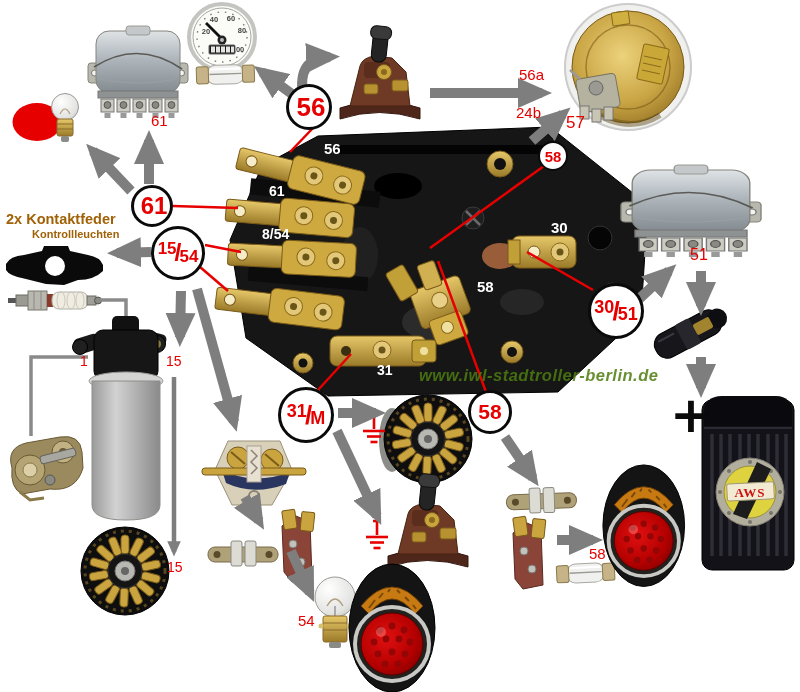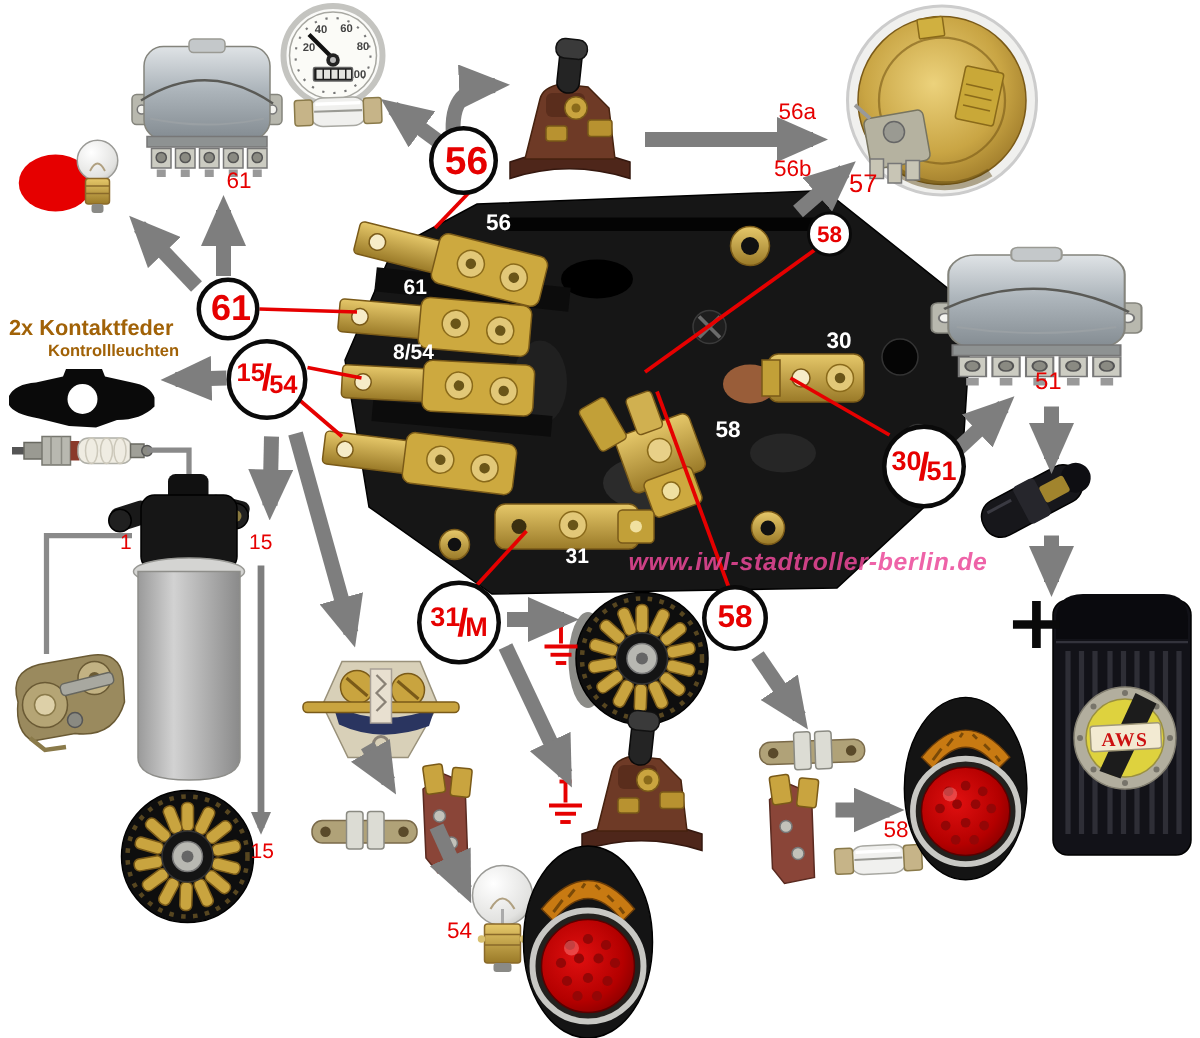--- a/index.html
+++ b/index.html
@@ -3,21 +3,21 @@
 <meta charset="utf-8">
 <style>
   html,body{margin:0;padding:0;background:#fff;}
   #stage{position:relative;width:800px;height:692px;background:#ffffff;overflow:hidden;
          font-family:"Liberation Sans",sans-serif;}
   svg.canvas{position:absolute;left:0;top:0;}
   .lbl{position:absolute;white-space:nowrap;line-height:1;}
   .red{color:#e60000;font-weight:normal;}
   .pl{color:#ffffff;font-weight:bold;}
   .gray2{color:#a16207;font-weight:bold;}
-  .wm{color:#ec4899;font-style:italic;font-weight:bold;letter-spacing:.5px;opacity:.85;}
+  .wm{color:#4d7c0f;font-style:italic;font-weight:bold;letter-spacing:.5px;opacity:.85;}
   .plus{color:#0a0a0a;font-weight:bold;font-family:"DejaVu Sans",sans-serif;}
   .circ{position:absolute;border:3px solid #0a0a0a;border-radius:50%;background:#fff;
         display:flex;align-items:center;justify-content:center;color:#e60000;font-weight:bold;box-sizing:border-box;}
   .circ.thin{border-width:2px;}
   .circ .slash{font-size:1.45em;margin:0 -2px;}
   .circ.frac .num{position:relative;top:-0.22em;}
   .circ.frac .den{position:relative;top:0.22em;}
 </style>
 </head>
 <body>
@@ -547,21 +547,21 @@
   <span class="num">31</span>
       <span class="slash">/</span>
       <span class="den">M</span>
 </div>
 <div class="circ" style="left:468px;top:390px;width:44px;height:44px;font-size:21px">
   <span class="num">58</span>
 </div>
 
 <div class="lbl red" style="left:151px;top:113px;font-size:15px">61</div>
 <div class="lbl red" style="left:519px;top:67px;font-size:15px">56a</div>
-<div class="lbl red" style="left:516px;top:105px;font-size:15px">56b</div>
+<div class="lbl red" style="left:516px;top:105px;font-size:15px">24b</div>
 <div class="lbl red" style="left:566px;top:114px;font-size:17px">57</div>
 <div class="lbl red" style="left:690px;top:247px;font-size:16px">51</div>
 <div class="lbl red" style="left:80px;top:354px;font-size:14px">1</div>
 <div class="lbl red" style="left:166px;top:354px;font-size:14px">15</div>
 <div class="lbl red" style="left:167px;top:560px;font-size:14px">15</div>
 <div class="lbl red" style="left:589px;top:546px;font-size:15px">58</div>
 <div class="lbl red" style="left:298px;top:613px;font-size:15px">54</div>
 
 <div class="lbl pl" style="left:324px;top:141px;font-size:15px">56</div>
 <div class="lbl pl" style="left:269px;top:184px;font-size:14px">61</div>

